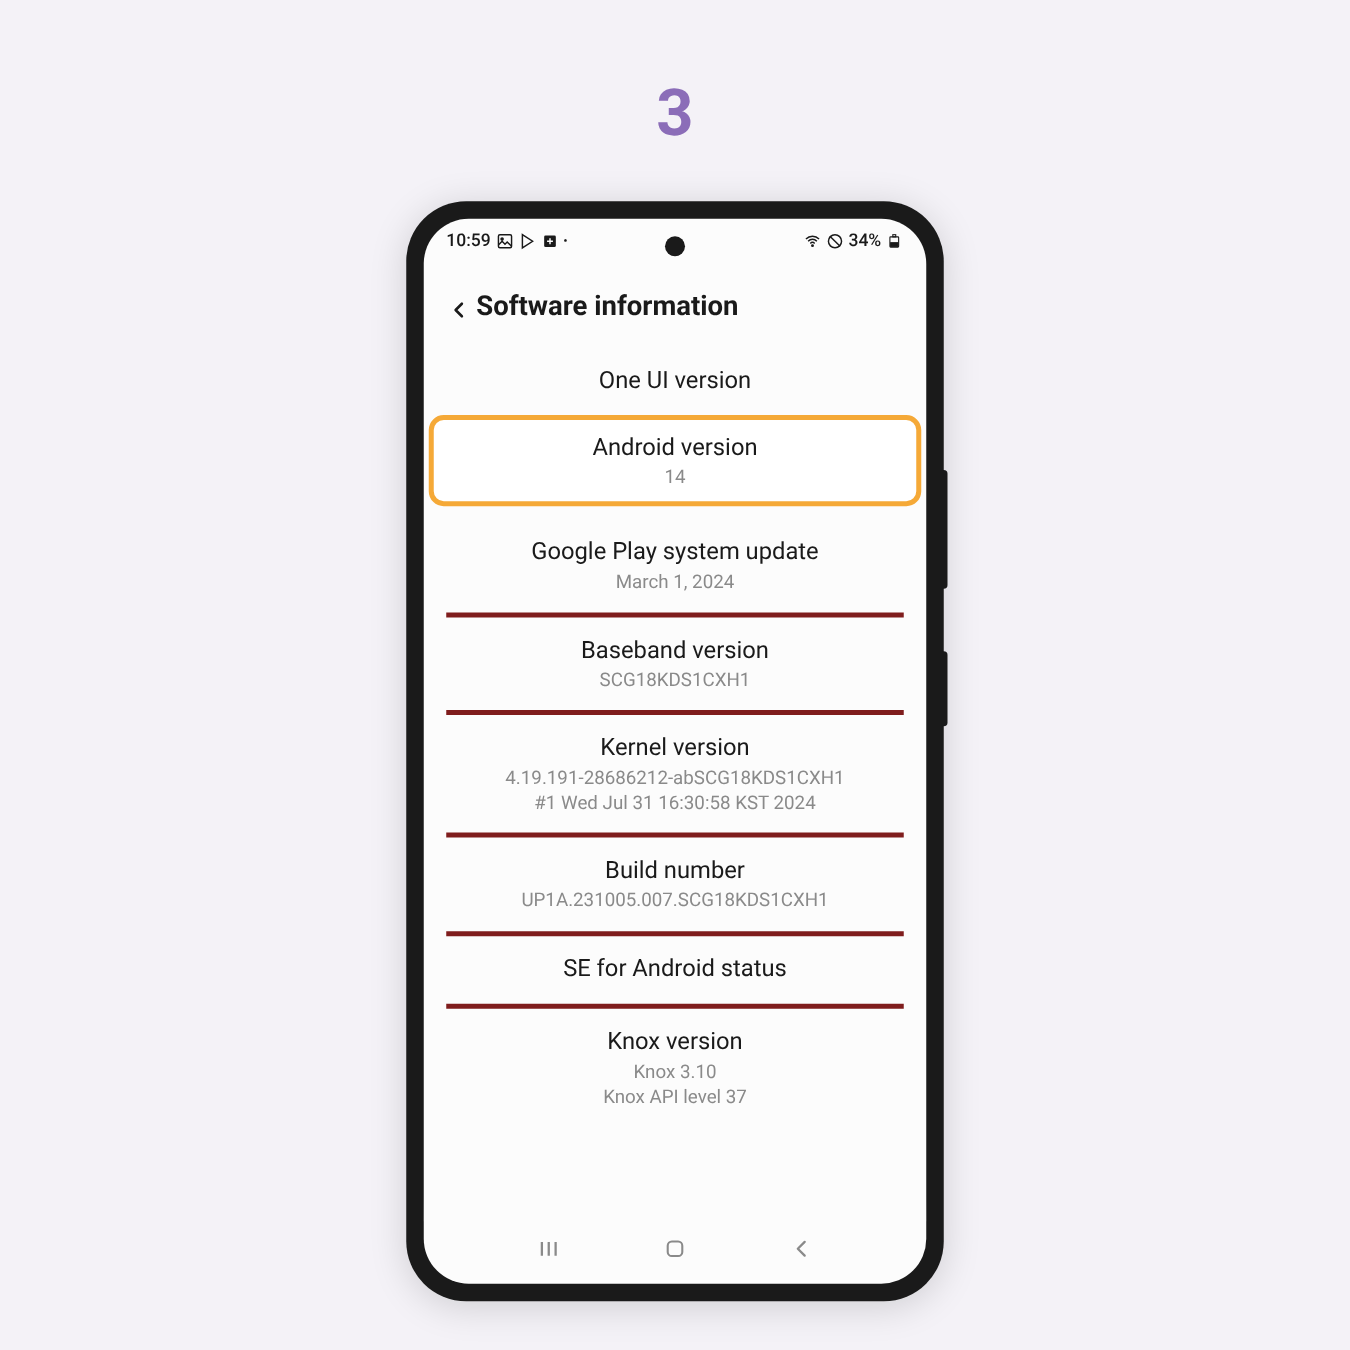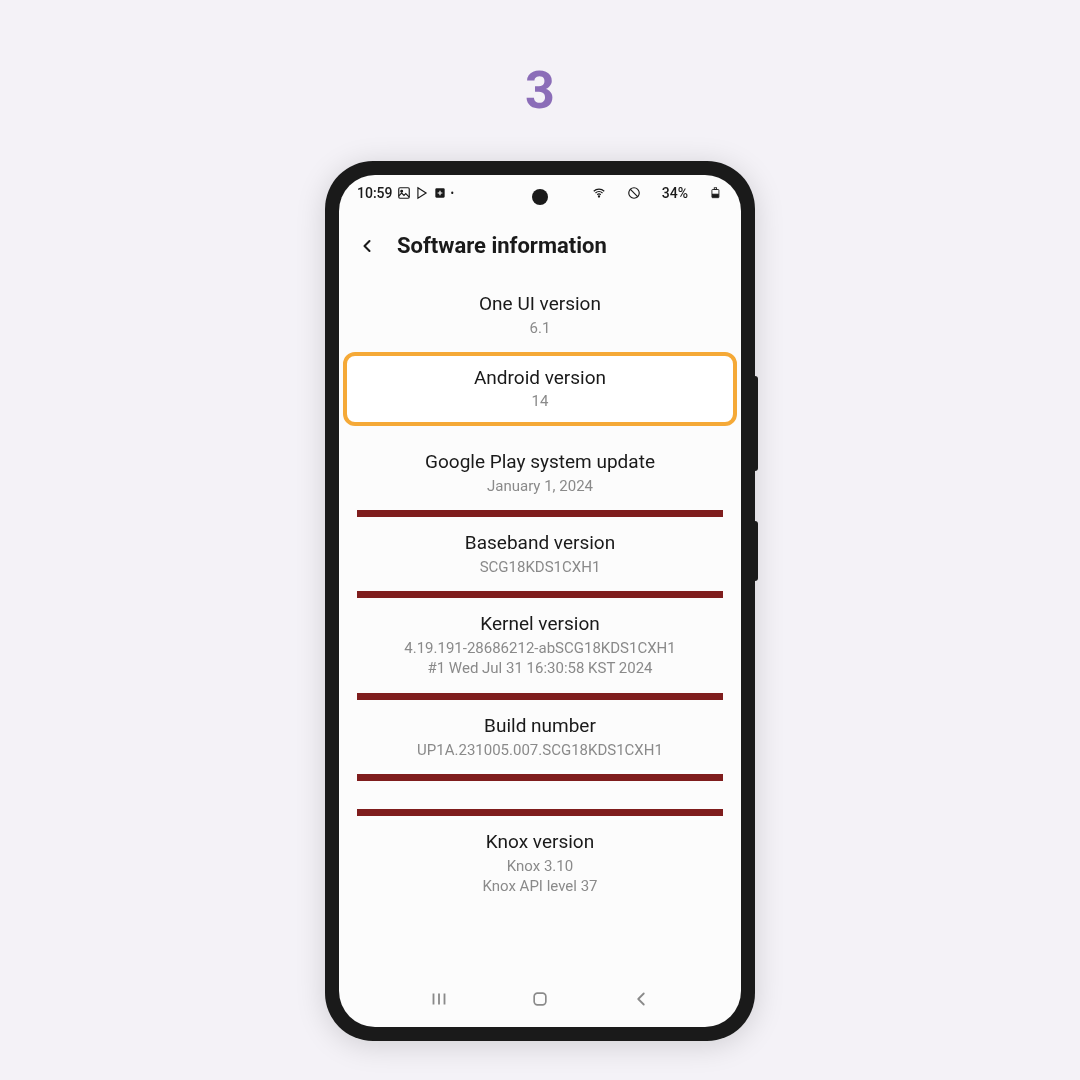--- a/index.html
+++ b/index.html
@@ -77,48 +77,48 @@
       font-weight: 500;
     }
     .status-left {
       display: flex;
       align-items: center;
       gap: 4px;
     }
     .status-right {
       display: flex;
       align-items: center;
-      gap: 21px;
+      gap: 4px;
     }
     .status-icon { width: 14px; height: 14px; }
     .header {
       display: flex;
-      align-items: center;
-      gap: 20px;
+      align-items: flex-end;
+      gap: 4px;
       padding: 28px 18px 20px;
     }
     .back-chevron {
       width: 20px;
       height: 20px;
       cursor: pointer;
     }
     .page-title {
       font-size: 22px;
       font-weight: 700;
       color: #1a1a1a;
     }
     .content {
       flex: 1;
       padding: 0 18px;
       overflow: hidden;
       text-align: center;
     }
     .item {
       padding: 14px 0;
-      border-bottom: 7px solid #7f1d1d;
+      border-bottom: 4px solid #7f1d1d;
     }
     .item:first-child { border-bottom: none; padding-bottom: 10px; }
     .item:nth-child(2) { padding-top: 0; }
     .item-label {
       font-size: 19px;
       color: #1a1a1a;
       font-weight: 400;
       margin-bottom: 3px;
     }
     .item-value {
@@ -209,31 +209,30 @@
     <div class="header">
       <svg class="back-chevron" viewBox="0 0 24 24" fill="none" stroke="#1a1a1a" stroke-width="2.5" stroke-linecap="round" stroke-linejoin="round">
           <polyline points="15 18 9 12 15 6"></polyline>
         </svg>
       <div class="page-title">Software information</div>
     </div>
 
     <div class="content">
       <div class="item">
         <div class="item-label">One UI version</div>
-        <div class="item-value">6.1</div>
       </div>
 
       <div class="highlight-box">
         <div class="item-label">Android version</div>
         <div class="item-value">14</div>
       </div>
 
       <div class="item">
         <div class="item-label">Google Play system update</div>
-        <div class="item-value">January 1, 2024</div>
+        <div class="item-value">March 1, 2024</div>
       </div>
 
       <div class="item">
         <div class="item-label">Baseband version</div>
         <div class="item-value">SCG18KDS1CXH1</div>
       </div>
 
       <div class="item">
         <div class="item-label">Kernel version</div>
         <div class="item-value">
@@ -241,20 +240,21 @@
           <div>#1 Wed Jul 31 16:30:58 KST 2024</div>
         </div>
       </div>
 
       <div class="item">
         <div class="item-label">Build number</div>
         <div class="item-value">UP1A.231005.007.SCG18KDS1CXH1</div>
       </div>
 
       <div class="item">
+        <div class="item-label">SE for Android status</div>
       </div>
 
       <div class="item" style="border-bottom:none;">
         <div class="item-label">Knox version</div>
         <div class="item-value">
           <div>Knox 3.10</div>
           <div>Knox API level 37</div>
         </div>
       </div>
     </div>

